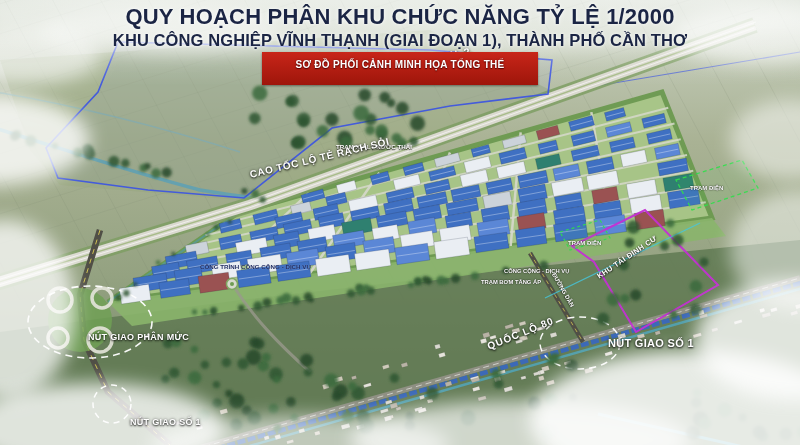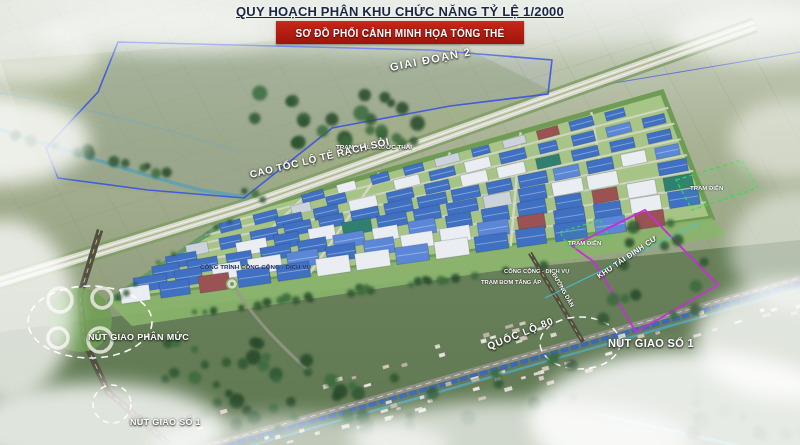--- a/index.html
+++ b/index.html
@@ -3,25 +3,25 @@
 <meta charset="utf-8">
 <style>
   html,body{margin:0;padding:0;background:#222;}
   .stage{position:relative;width:800px;height:445px;overflow:hidden;
          font-family:"Liberation Sans",sans-serif;background:#9aa88a;}
   .stage svg{position:absolute;left:0;top:0;}
   
   .header{position:absolute;left:0;top:0;right:0;text-align:center;z-index:30;
           background:linear-gradient(to bottom,rgba(248,250,248,.45),rgba(248,250,248,0));
           padding-top:4px;}
-  .t1{font-size:13px;font-weight:800;color:#1b2544;letter-spacing:.2px;
-      text-shadow:0 0 3px rgba(255,255,255,.85),0 0 6px rgba(255,255,255,.5);text-decoration:underline;}
+  .t1{font-size:22px;font-weight:800;color:#1b2544;letter-spacing:.2px;
+      text-shadow:0 0 3px rgba(255,255,255,.85),0 0 6px rgba(255,255,255,.5);}
   .t2{font-size:16.5px;font-weight:800;color:#1b2544;letter-spacing:.1px;margin-top:1px;
       text-shadow:0 0 3px rgba(255,255,255,.85),0 0 6px rgba(255,255,255,.5);}
-  .banner{margin:2px auto 0;width:248px;padding:2px 0 3px;
+  .banner{margin:2px auto 0;width:276px;padding:2px 0 13px;
           background:linear-gradient(#c82619,#9e150b);
           box-shadow:0 1px 2px rgba(0,0,0,.4);}
   .banner span{font-size:10px;font-weight:700;color:#fff;letter-spacing:.3px;
                text-shadow:0 1px 1px rgba(80,0,0,.95),0 0 2px rgba(80,0,0,.6);}
   
   .lbl{position:absolute;font-weight:700;color:#fff;white-space:nowrap;line-height:1;z-index:20;
        text-shadow:0 1px 2px rgba(0,0,0,.8),0 0 3px rgba(0,0,0,.55);}
   .tiny{font-size:10px;transform-origin:left top;}
   .lbl-dark{color:#222e63;text-shadow:0 0 2px rgba(255,255,255,.35);}
   .lp-phase2{left:390px;top:62px;font-size:11px;letter-spacing:1.4px;transform:rotate(-11deg);transform-origin:left center;}
@@ -608,17 +608,18 @@
   <div class="lbl tiny lp-pubserv2">CÔNG CỘNG - DỊCH VỤ</div>
   <div class="lbl tiny lp-pump">TRẠM BƠM TĂNG ÁP</div>
   <div class="lbl tiny lp-access">ĐƯỜNG DẪN</div>
   <div class="lbl lp-ql80">QUỐC LỘ 80</div>
   <div class="lbl lp-ic">NÚT GIAO PHÂN MỨC</div>
   <div class="lbl lp-j1">NÚT GIAO SỐ 1</div>
   <div class="lbl lp-j2">NÚT GIAO SỐ 1</div>
 
   <div class="header">
     <div class="t1">QUY HOẠCH PHÂN KHU CHỨC NĂNG TỶ LỆ 1/2000</div>
+    <div class="t2">KHU CÔNG NGHIỆP VĨNH THẠNH (GIAI ĐOẠN 1), THÀNH PHỐ CẦN THƠ</div>
     <div class="banner">
       <span>SƠ ĐỒ PHỐI CẢNH MINH HỌA TỔNG THỂ</span>
     </div>
   </div>
 </div>
 
 </body></html>

